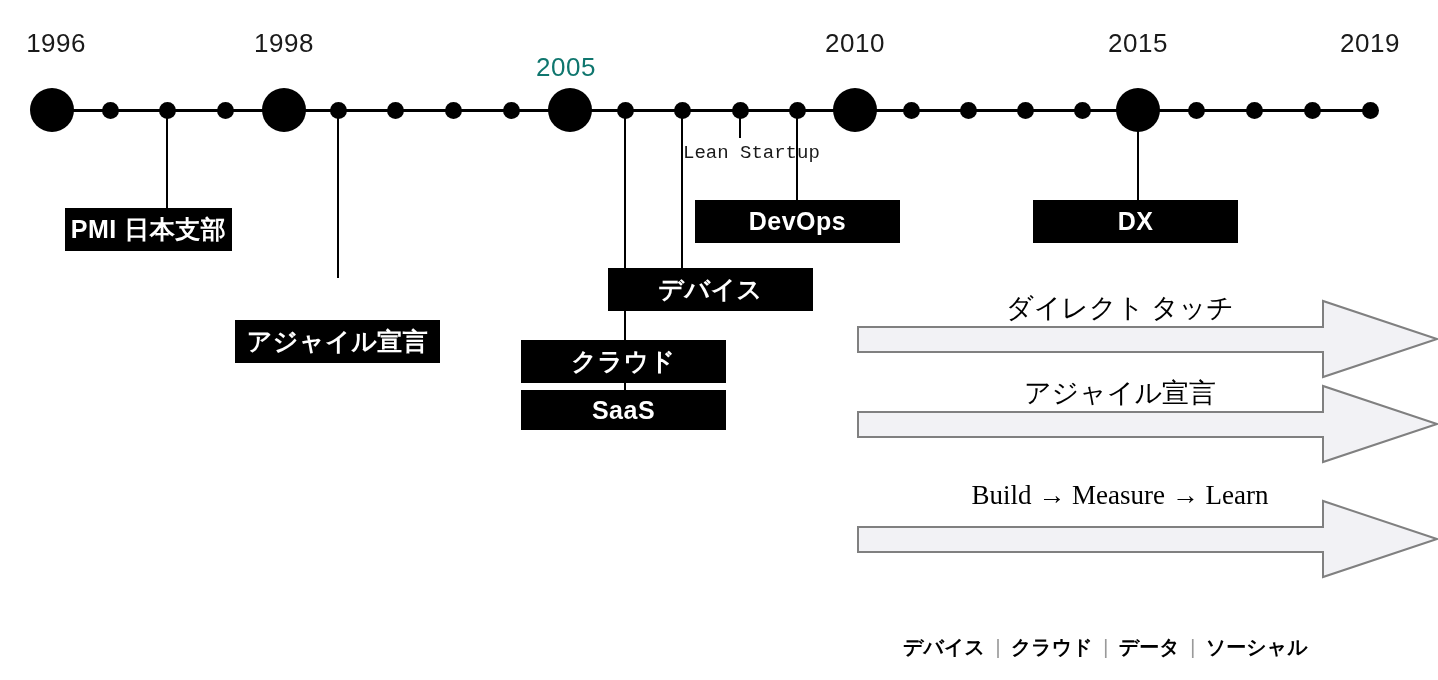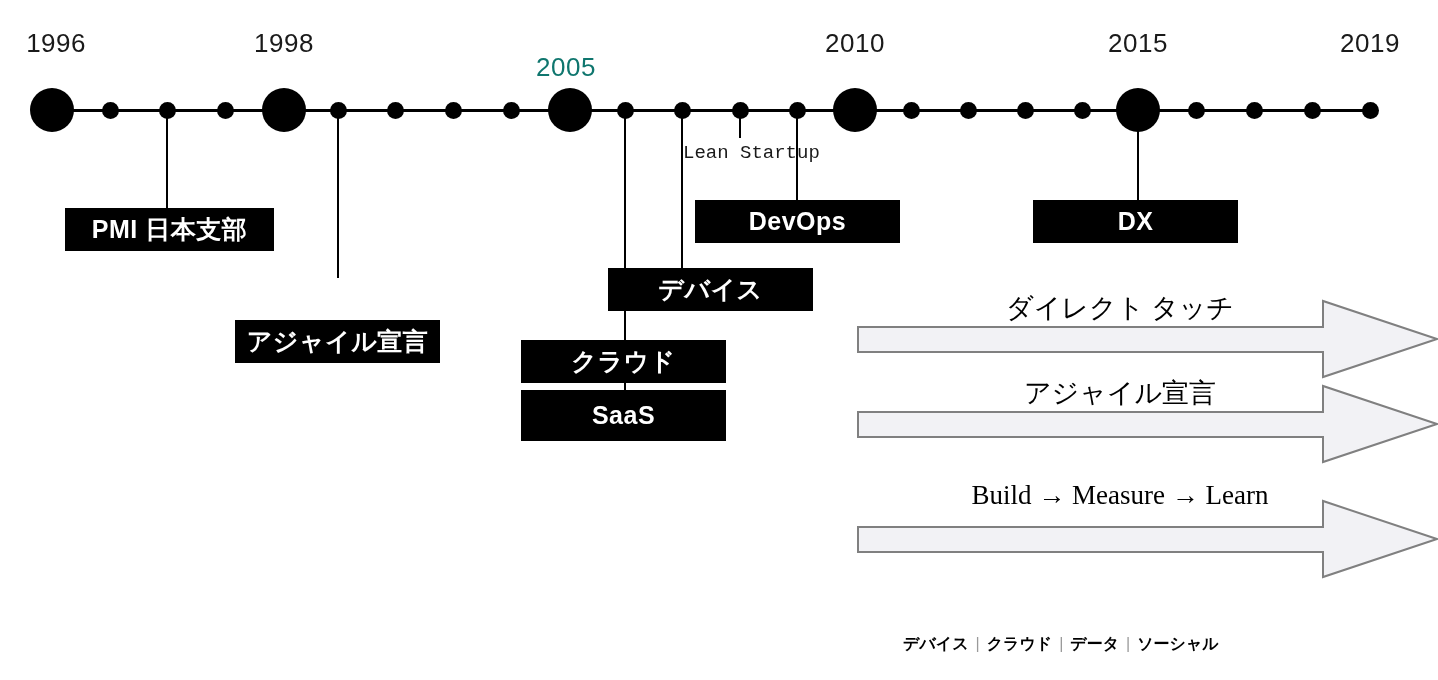--- a/index.html
+++ b/index.html
@@ -73,23 +73,23 @@
     color: #000000;
     font-size: 27px;
     font-family: "Liberation Serif", serif;
     white-space: nowrap;
     text-align: center;
     margin-top: 8px;
   }
   .footer-note {
     position: absolute;
     color: #000000;
-    font-size: 16px;
+    font-size: 20px;
     font-weight: bold;
-    font-family: Liberation Sans, sans-serif;
+    font-family: Liberation Mono, monospace;
     white-space: nowrap;
   }
   .sep {
     color: #9a9a9a;
     font-weight: normal;
     padding: 0 7px;
   }
 </style>
 </head>
 <body>
@@ -135,24 +135,24 @@
   <div id="layer-connect">
       <div class="connector" style="left: 166px; top: 110px; height: 98px; background: rgb(0, 0, 0);"></div>
       <div class="connector" style="left: 337px; top: 110px; height: 168px; background: rgb(0, 0, 0);"></div>
       <div class="connector" style="left: 624px; top: 110px; height: 230px; background: rgb(0, 0, 0);"></div>
       <div class="connector" style="left: 624px; top: 110px; height: 280px; background: rgb(0, 0, 0);"></div>
       <div class="connector" style="left: 681px; top: 110px; height: 158px; background: rgb(0, 0, 0);"></div>
       <div class="connector" style="left: 796px; top: 110px; height: 90px; background: rgb(0, 0, 0);"></div>
       <div class="connector" style="left: 1137px; top: 110px; height: 90px; background: rgb(0, 0, 0);"></div>
     </div>
   <div id="layer-events">
-      <div class="event-box" style="left: 65px; top: 208px; width: 209px; height: 43px; background: rgb(0, 0, 0); color: rgb(255, 255, 255);">PMI 日本支部</div>
+      <div class="event-box" style="left: 65px; top: 208px; width: 167px; height: 43px; background: rgb(0, 0, 0); color: rgb(255, 255, 255);">PMI 日本支部</div>
       <div class="event-box" style="left: 235px; top: 278px; width: 205px; height: 43px; background: rgb(0, 0, 0); color: rgb(255, 255, 255); margin-top: 42px;">アジャイル宣言</div>
       <div class="event-box" style="left: 521px; top: 340px; width: 205px; height: 43px; background: rgb(0, 0, 0); color: rgb(255, 255, 255);">クラウド</div>
-      <div class="event-box" style="left: 521px; top: 390px; width: 205px; height: 51px; background: rgb(0, 0, 0); color: rgb(255, 255, 255);">SaaS</div>
+      <div class="event-box" style="left: 521px; top: 390px; width: 205px; height: 40px; background: rgb(0, 0, 0); color: rgb(255, 255, 255);">SaaS</div>
       <div class="event-box" style="left: 608px; top: 268px; width: 205px; height: 43px; background: rgb(0, 0, 0); color: rgb(255, 255, 255);">デバイス</div>
       <div class="event-box" style="left: 695px; top: 200px; width: 205px; height: 43px; background: rgb(0, 0, 0); color: rgb(255, 255, 255);">DevOps</div>
       <div class="event-box" style="left: 1033px; top: 200px; width: 205px; height: 43px; background: rgb(0, 0, 0); color: rgb(255, 255, 255);">DX</div>
     </div>
   <div id="layer-plain">
       <div class="connector" style="left: 739px; top: 110px; height: 28px; background: rgb(0, 0, 0);"></div>
       <div class="plain-label" style="left: 683px; top: 142px; color: rgb(26, 26, 26);">Lean Startup</div>
     </div>
   <div id="layer-arrows">
       <div class="arrow-wrap" style="left: 857px; top: 300px; width: 581px; height: 78px;">

